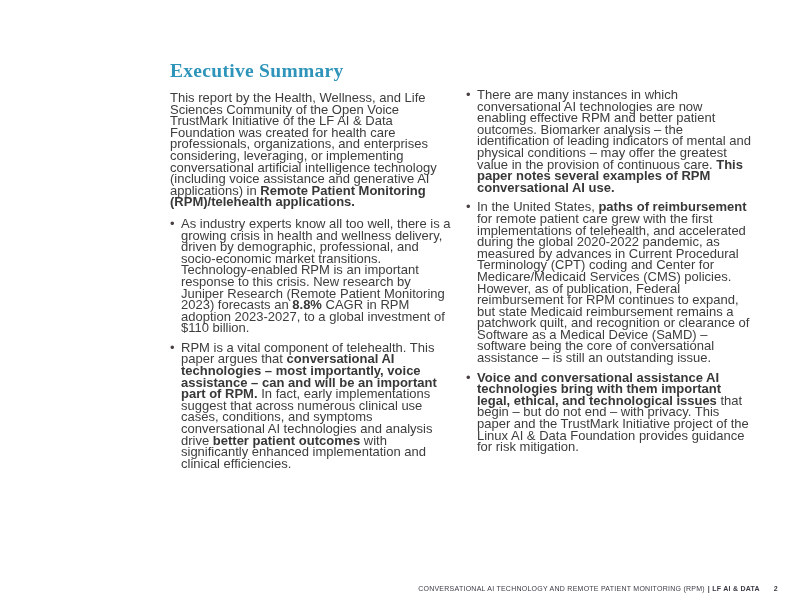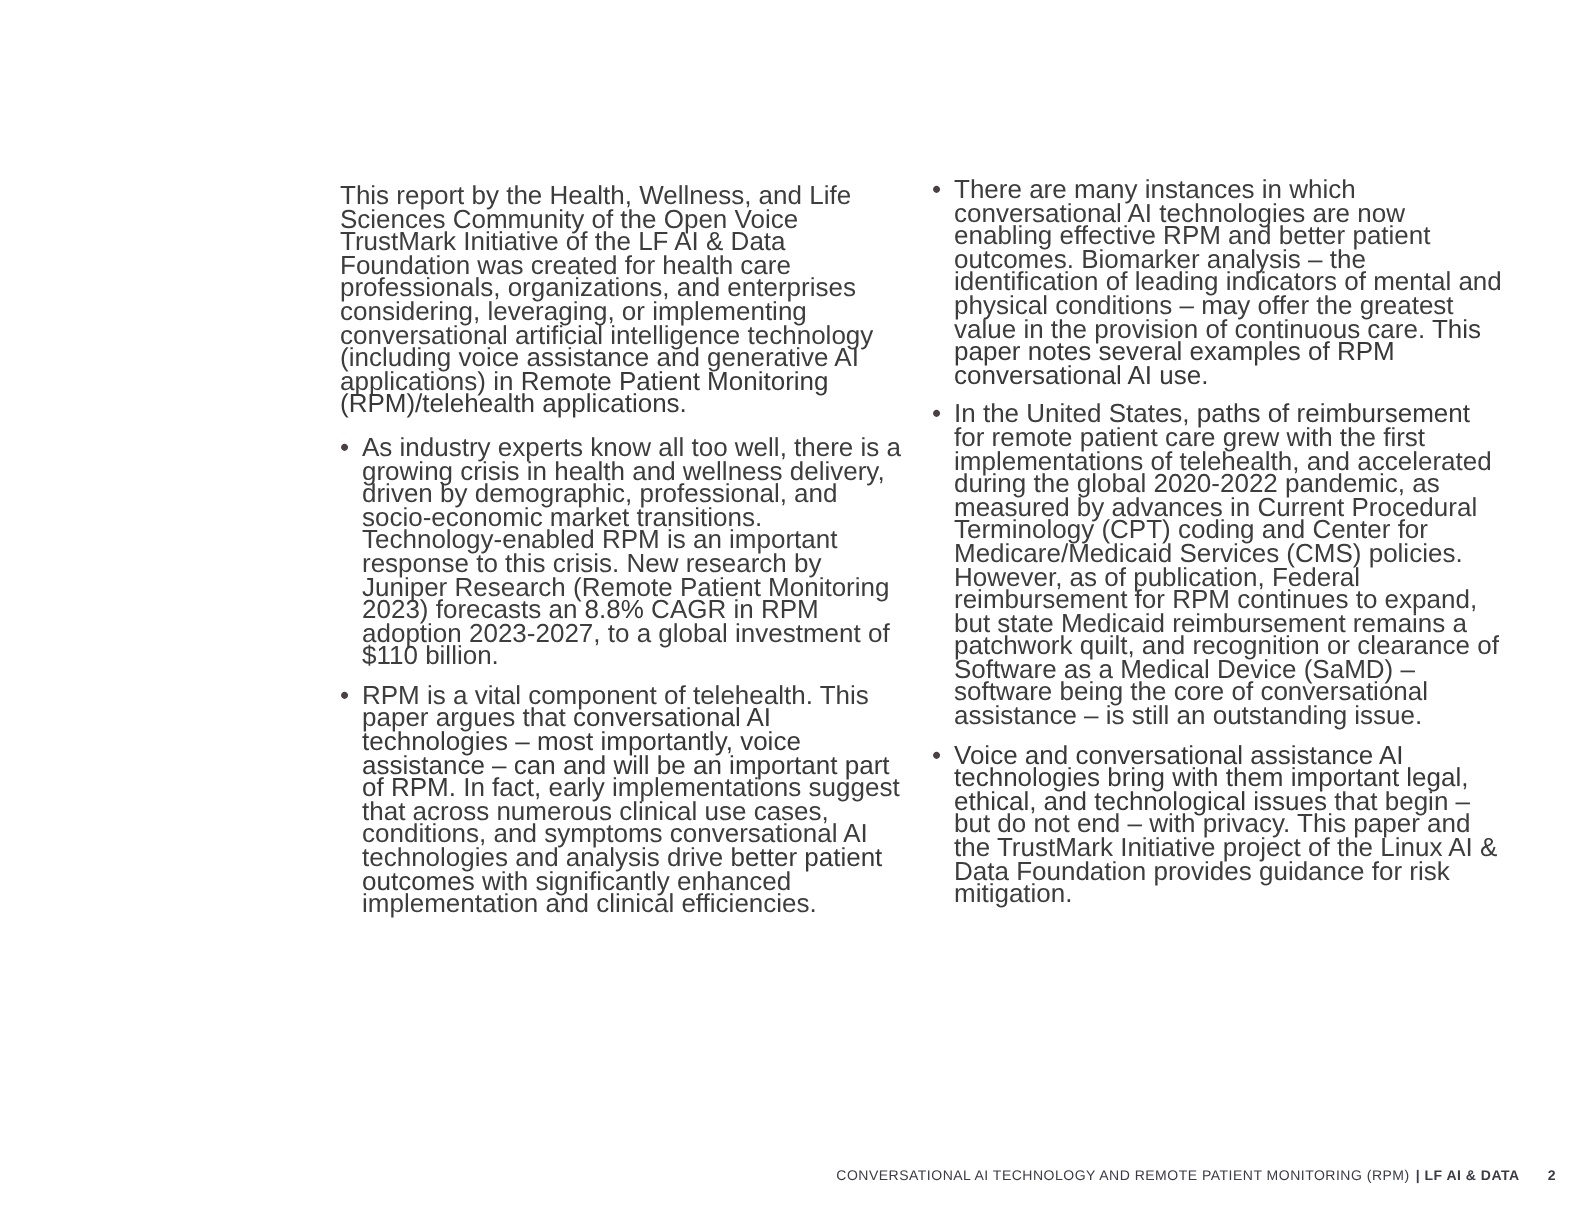--- a/index.html
+++ b/index.html
@@ -15,34 +15,35 @@
   .col {
     position:absolute; font-size:13px; line-height:11.6px; color:#3d3d3d;
     text-align:left;
   }
   .col-left  { left:170px; top:92px;  width:284px; }
   .col-right { left:466px; top:89px;  width:287px; }
   .intro { margin:0 0 10px 0; }
   .bullet { display:flex; margin:0 0 8px 0; }
   .dot { flex:0 0 11px; width:11px; color:#4a4043; }
   .btext { margin:0; flex:1; }
-  .b, .bold { font-weight:normal; color:#383838; }
+  .b, .bold { font-weight:bold; color:#383838; }
   .footer {
     position:absolute; top:585px; right:15px;
     display:flex; align-items:baseline;
     font-size:7px; letter-spacing:0.25px; color:#3a3a45; white-space:nowrap;
   }
   .footer .brand { font-weight:bold; margin-left:3px; }
   .footer .num { font-weight:bold; margin-left:14px; }
 </style>
 </head>
 <body>
 
 <div class="page">
 
+  <h1 class="doc-title">Executive Summary</h1>
 
   <div class="col col-left">
     <p class="intro"><span>This report by the Health, Wellness, and Life Sciences Community of the Open Voice TrustMark Initiative of the LF AI &amp; Data Foundation was created for health care professionals, organizations, and enterprises considering, leveraging, or implementing conversational artificial intelligence technology (including voice assistance and generative AI applications) in </span><span class="b">Remote Patient Monitoring (RPM)/telehealth applications.</span></p>
 
     <div class="bullet">
       <span class="dot">•</span>
       <p class="btext"><span>As industry experts know all too well, there is a growing crisis in health and wellness delivery, driven by demographic, professional, and socio-economic market transitions. Technology-enabled RPM is an important response to this crisis. New research by Juniper Research (Remote Patient Monitoring 2023) forecasts an </span><span class="b">8.8%</span><span> CAGR in RPM adoption 2023-2027, to a global investment of $110 billion.</span></p>
     </div>
 
     <div class="bullet">

